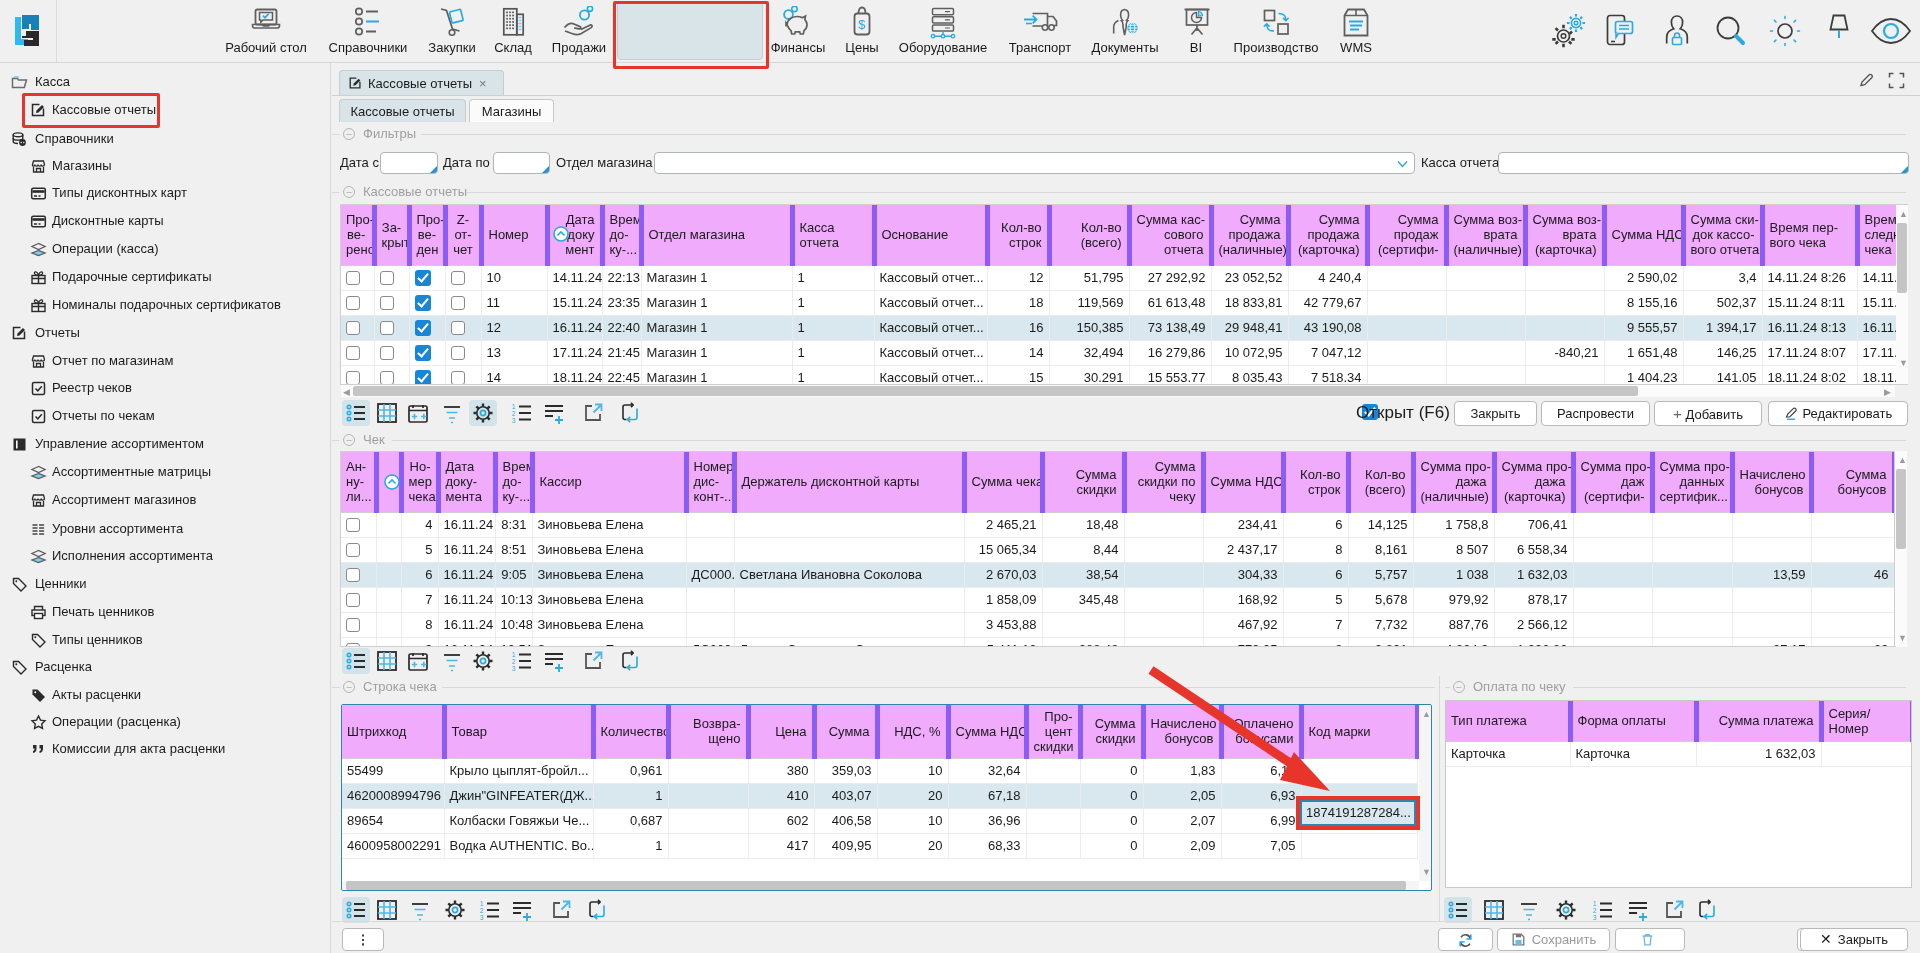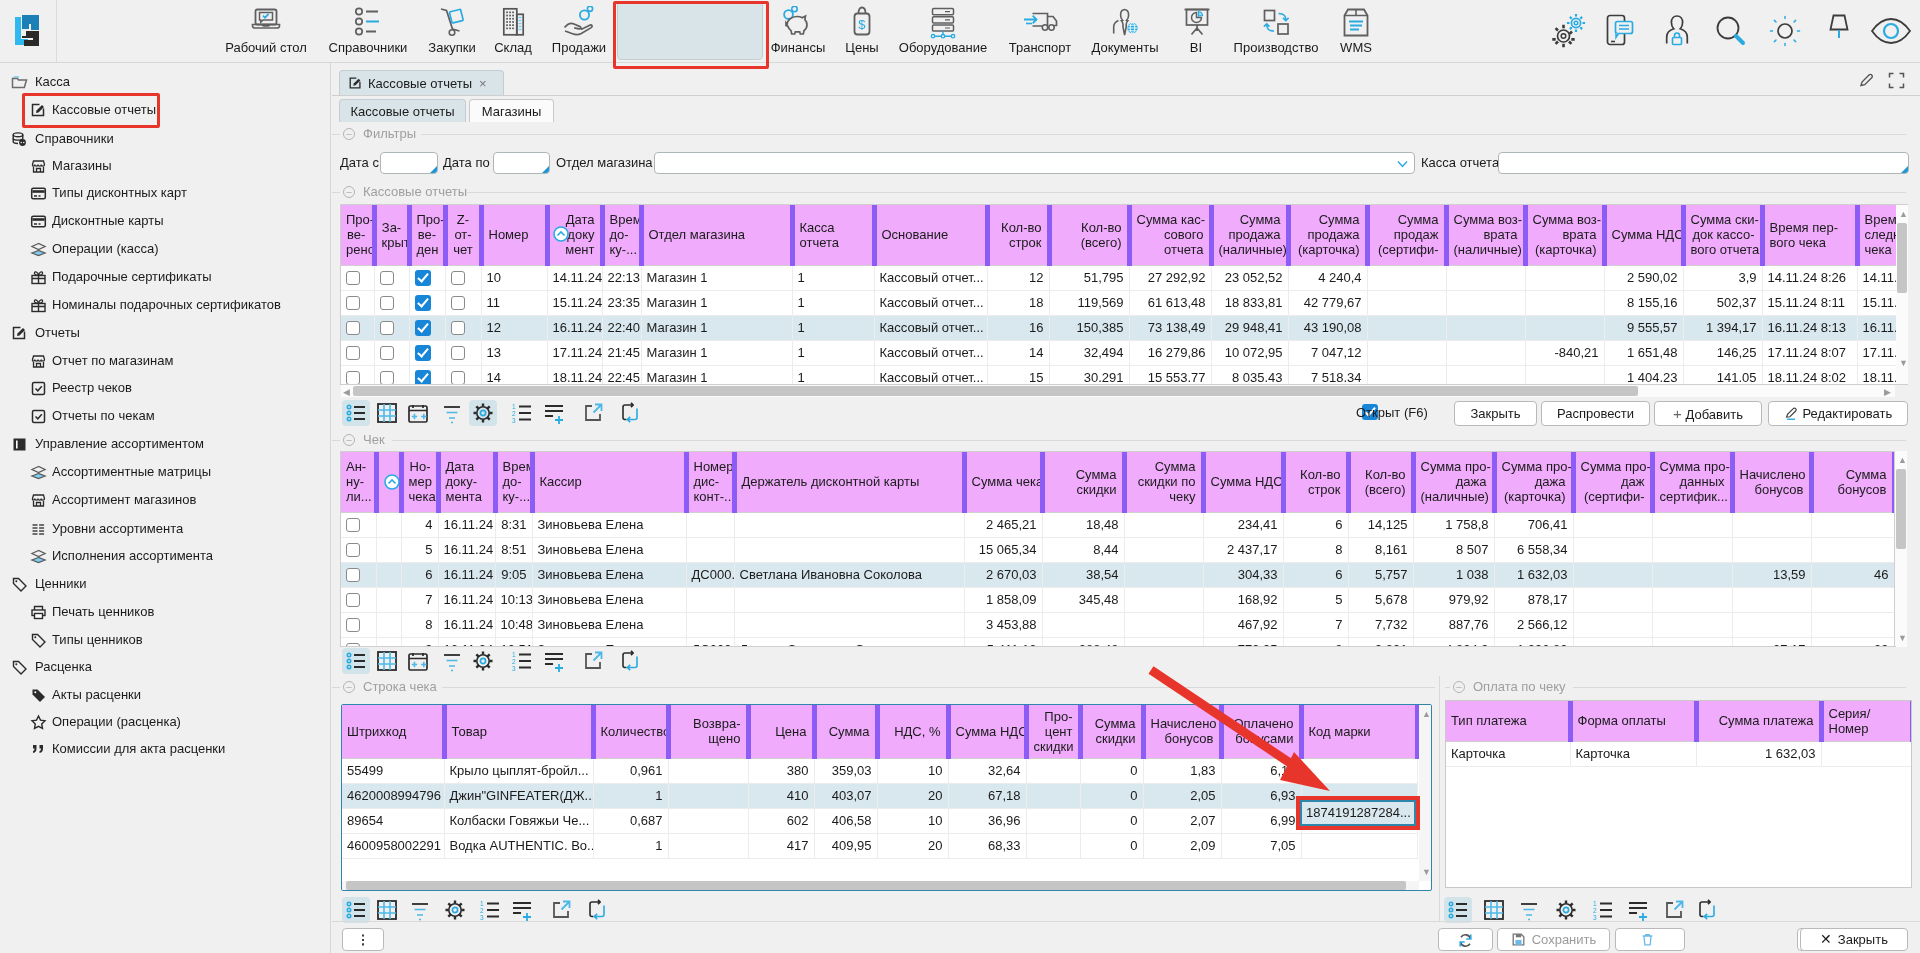--- a/index.html
+++ b/index.html
@@ -510,21 +510,21 @@
             <td class="l">Кассовый отчет...</td>
             <td class="r">12</td>
             <td class="r">51,795</td>
             <td class="r">27 292,92</td>
             <td class="r">23 052,52</td>
             <td class="r">4 240,4</td>
             <td class="r"></td>
             <td class="r"></td>
             <td class="r"></td>
             <td class="r">2 590,02</td>
-            <td class="r">3,9</td>
+            <td class="r">3,4</td>
             <td class="l">14.11.24 8:26</td>
             <td class="l">14.11.</td>
           </tr>
 <tr>
             <td class="c"><span class="cb"></span></td>
             <td class="c"><span class="cb"></span></td>
             <td class="c"><span class="cbc"></span></td>
             <td class="c"><span class="cb"></span></td>
             <td class="l">11</td>
             <td class="r">15.11.24</td>
@@ -702,21 +702,21 @@
         </svg>
       </div>
 <div class="tico" style="left:284px">
         <svg width="22" height="22" viewBox="0 0 22 22">
           <path d="M14.5 3H6a2 2 0 0 0-2 2v10.5a2 2 0 0 0 2 2h1.5M14.5 3l-2.6-2.2M14.5 3l-2.6 2.2" fill="none" stroke="#2b2b2b" stroke-width="1.6"></path>
           <path d="M18 6.5v9a2 2 0 0 1-2 2H8.5m2.7-2.6L8.3 17.5l2.9 2.6" fill="none" stroke="#29abe2" stroke-width="1.6"></path>
         </svg>
       </div>
 </div>
 <div class="abs" style="left:1030px;top:340px"><span class="cbc"></span></div>
-<div class="abs" style="left:1024px;top:340px;height:20px;line-height:20px;font-size:13px">Открыт (F6)</div>
+<div class="abs" style="left:1024px;top:340px;height:20px;line-height:20px;font-size:17px">Открыт (F6)</div>
 <div class="btn" style="left:1122px;top:338px;width:83px;height:25px;line-height:23px">Закрыть</div>
 <div class="btn" style="left:1209px;top:338px;width:109px;height:25px;line-height:23px">Распровести</div>
 <div class="btn" style="left:1322px;top:338px;width:108px;height:25px;line-height:23px"><span style="color:#666;font-size:15px">+</span> Добавить</div>
 <div class="btn" style="left:1436px;top:338px;width:140px;height:25px;line-height:23px"><svg style="vertical-align:-3px" width="15" height="15" viewBox="0 0 17 17">
         <path d="M3 12.5l1-3 6.5-6.5c.8-.8 2-.8 2.7 0 .8.8.8 2 0 2.7L6.7 12.2z" fill="none" stroke="#444" stroke-width="1.4"></path>
         <path d="M3.5 15h9" stroke="#29abe2" stroke-width="1.6"></path>
       </svg> Редактировать</div>
 
 <div class="grp" style="left:0;top:369px;width:1581px">
       <div class="gl" style="left:0;width:8px"></div>

